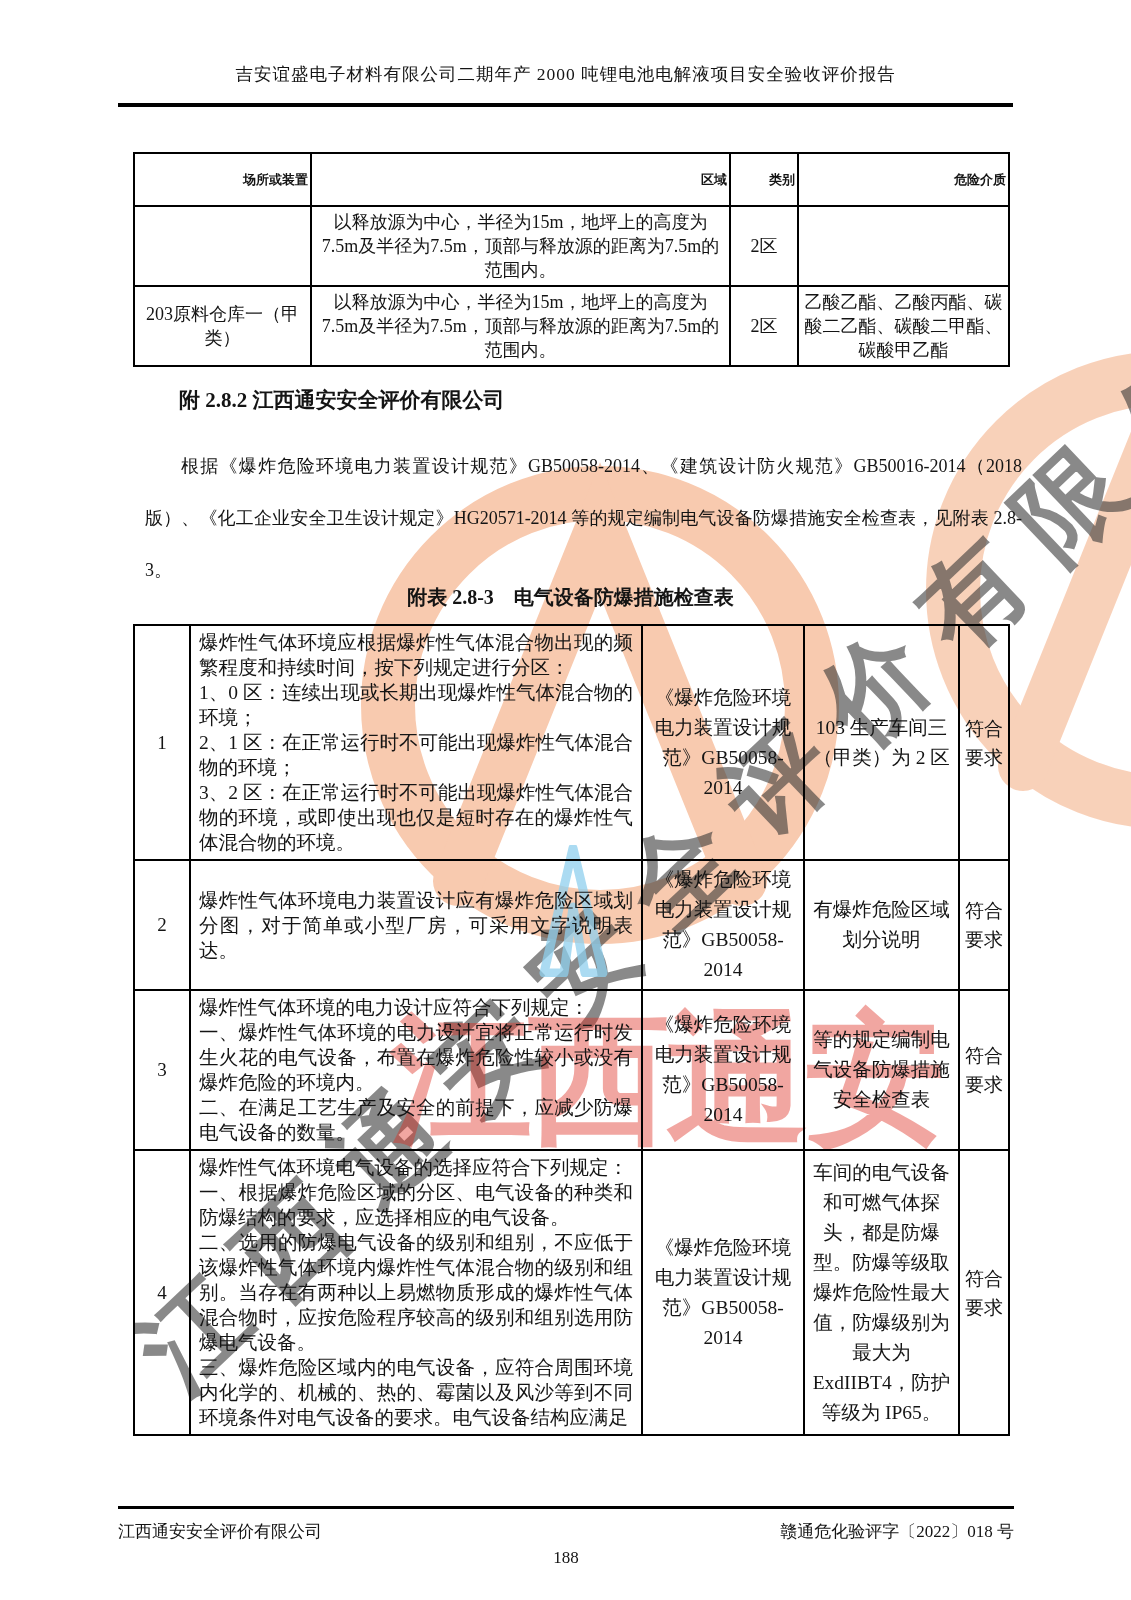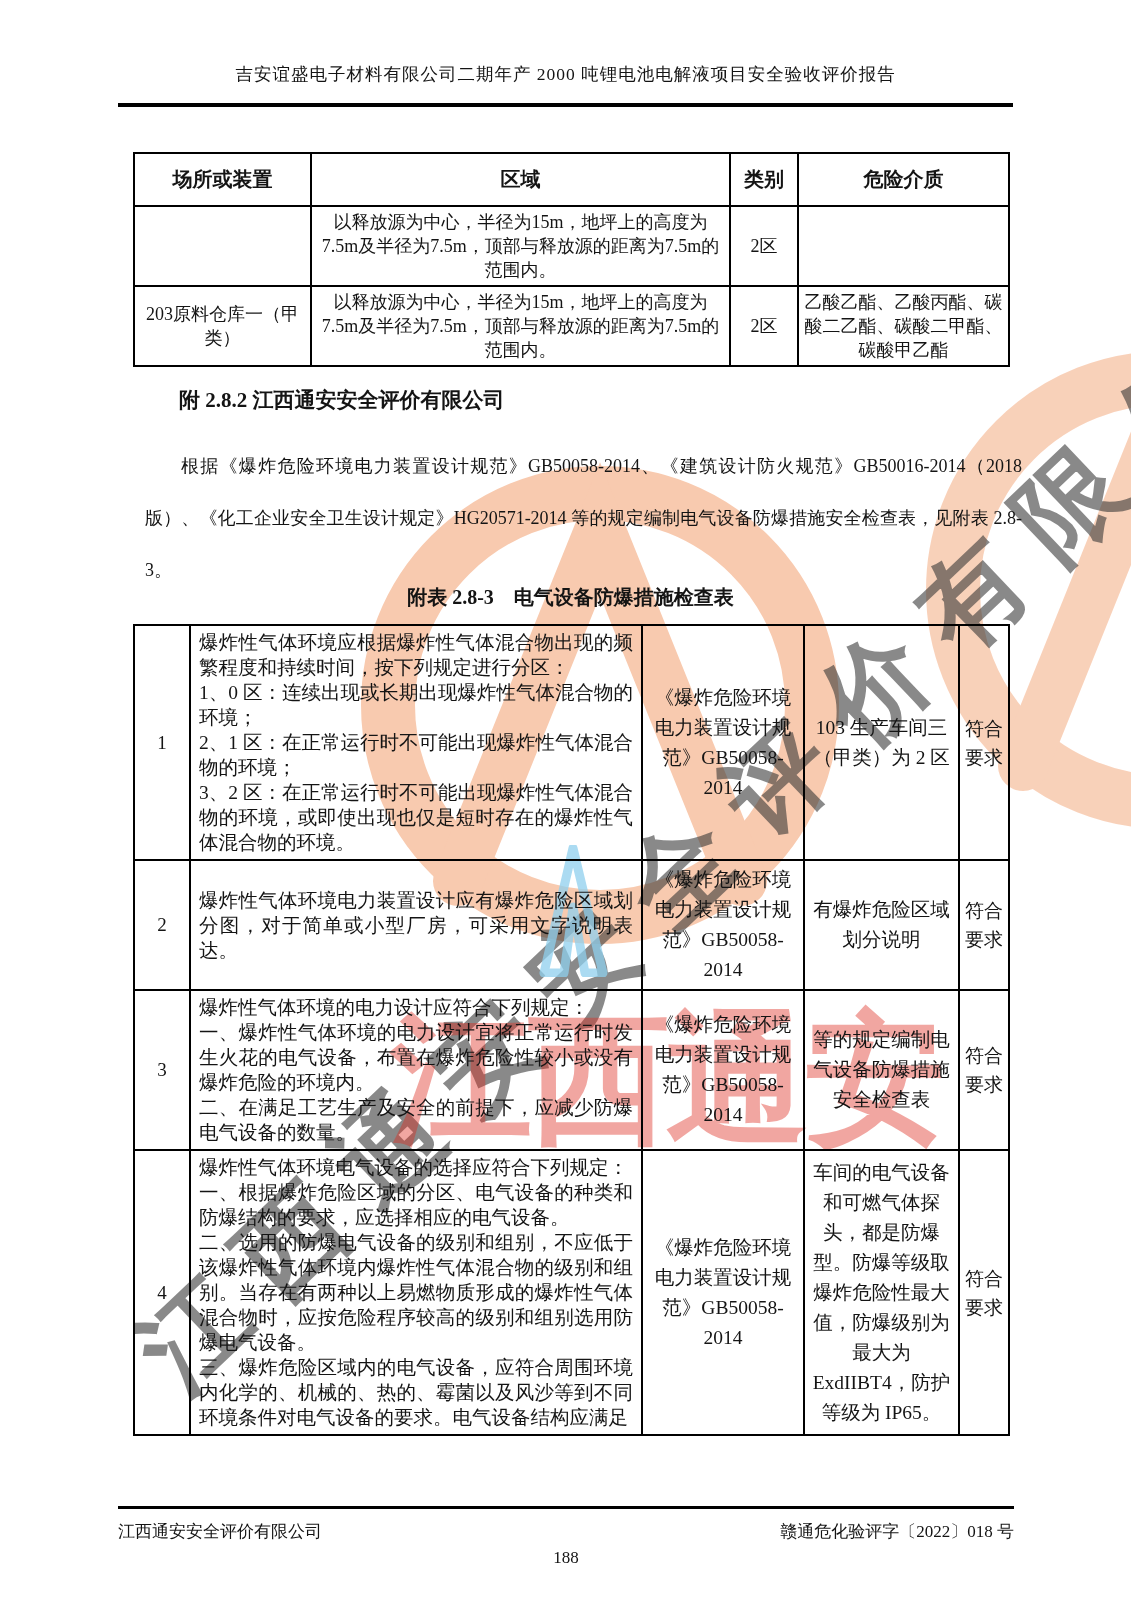--- a/index.html
+++ b/index.html
@@ -25,21 +25,21 @@
   .content { position:absolute; z-index:1; left:0; top:4px; width:1131px; height:1600px;padding-left:40px; }
 
   .header-title { position:absolute; top:58px; left:0; width:1131px; text-align:center;
     font-size:17.5px; letter-spacing:1px; }
   .header-rule { position:absolute; top:99px; left:118px; width:895px; height:4px; background:#000; }
 
   table { border-collapse:collapse; table-layout:fixed; }
   td, th { border:2px solid #000; box-sizing:border-box; }
 
   .zone-table { position:absolute; top:148px; left:133px; width:875px; }
-  .zone-table th { height:53px; font-size:20px; font-weight:bold; text-align:center; padding:2px; }
+  .zone-table th { height:53px; font-size:13px; font-weight:bold; text-align:right; padding:2px; }
   .zone-table td { font-size:18px; line-height:24px; text-align:center; padding:3px 4px; }
 
   .section-heading { position:absolute; top:382px; left:179px; font-size:21px; font-weight:bold; }
 
   .intro-paragraph { position:absolute; top:424px; left:133px; width:877px;
     font-size:18px; line-height:52px; text-align:justify; text-indent:2em; margin:12px; }
 
   .table-caption { position:absolute; top:580px; left:133px; width:875px; text-align:center;
     font-size:20px; font-weight:bold; }
 

